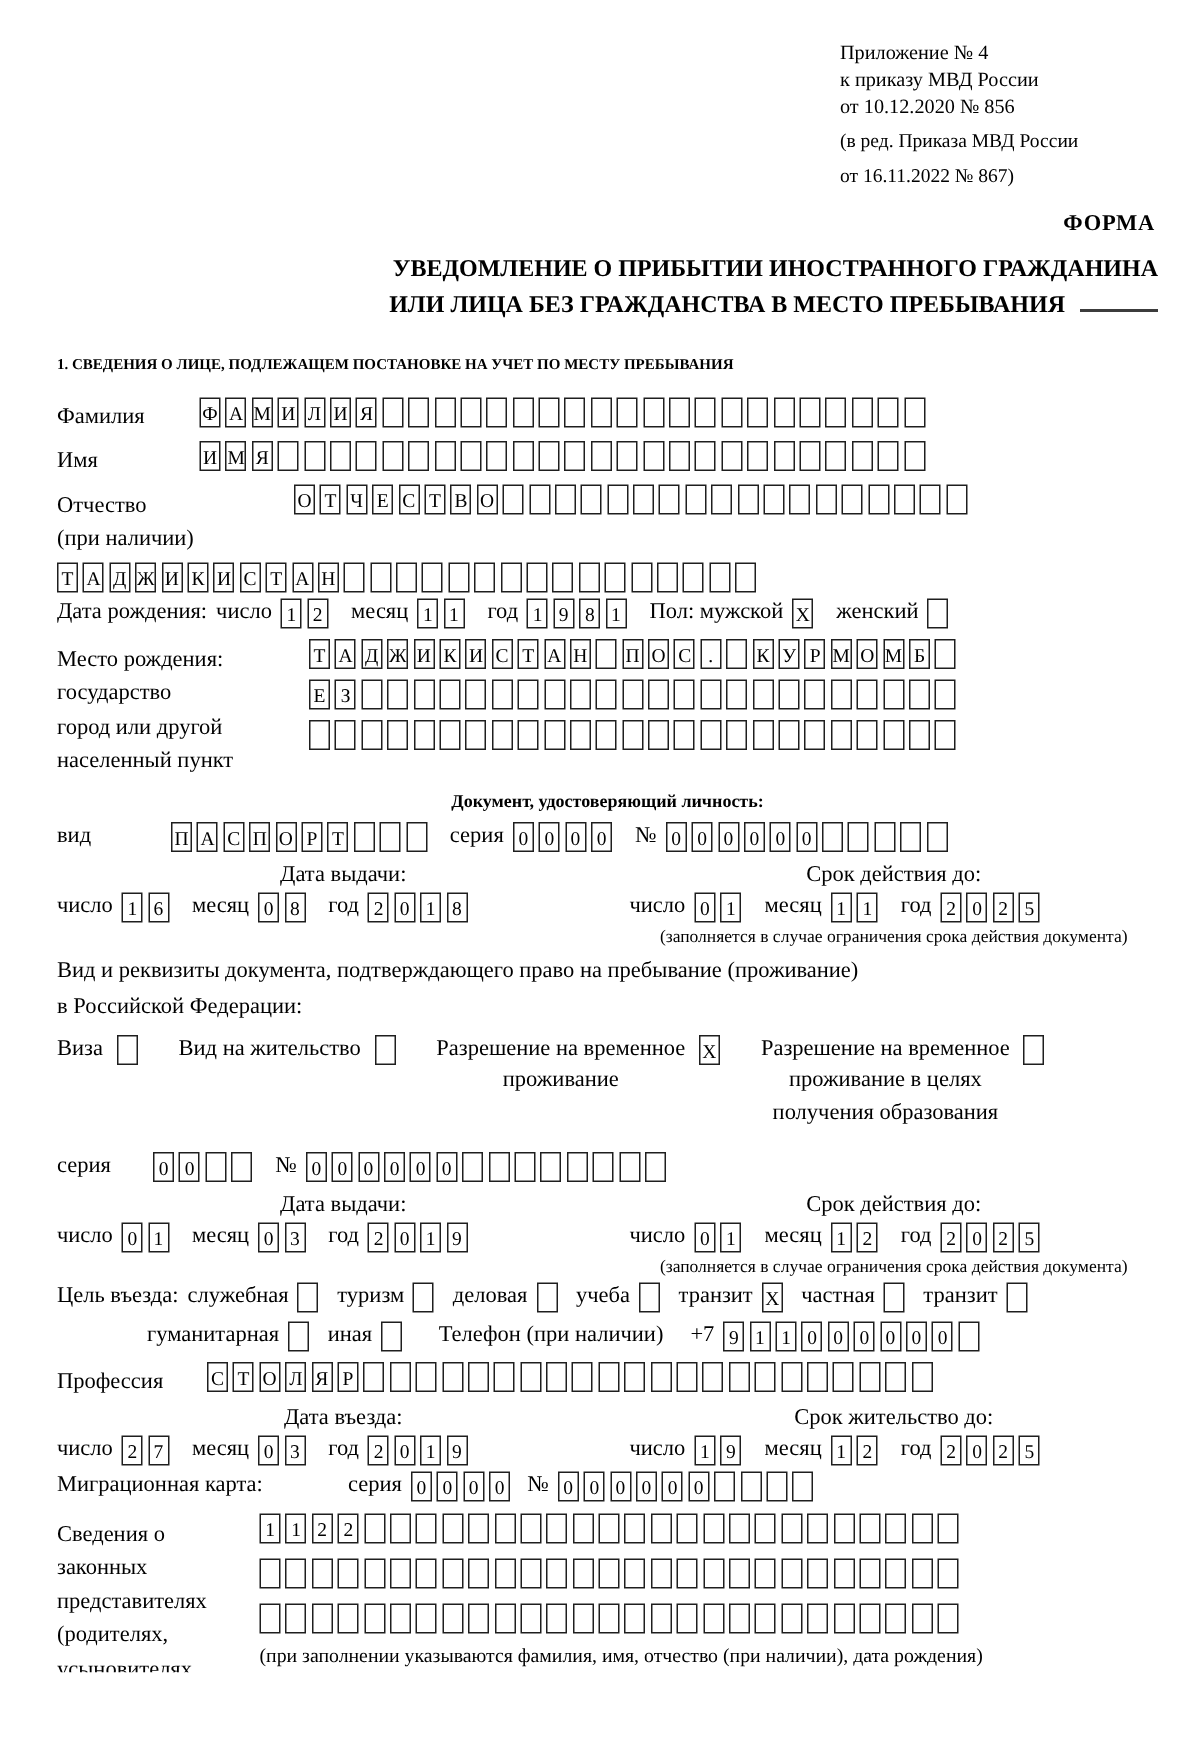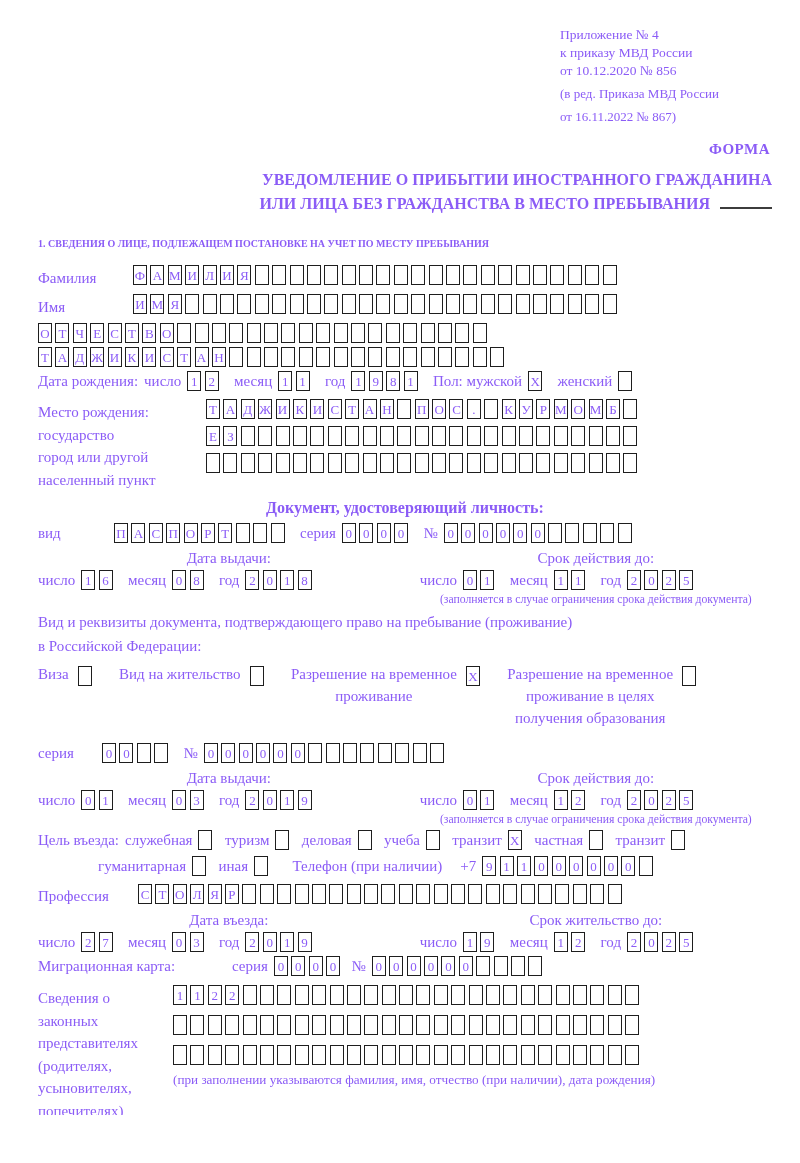--- a/index.html
+++ b/index.html
@@ -1,20 +1,20 @@
 <!DOCTYPE html>
 <html lang="ru"><head>
 <meta charset="utf-8">
 <style>
   * { box-sizing: border-box; }
   html, body { margin: 0; padding: 0; background: #ffffff; }
   .page {
     width: 800px; height: 1115px; margin: 0 auto; background: #fff;
     font-family: "Liberation Serif", "DejaVu Serif", serif;
-    color: #8b5cf6;
+    color: #000000;
     padding: 26px 28px 10px 38px;
     overflow: hidden; position: relative;
   }
   
   .cells { white-space: nowrap; display: inline-block; }
   .cell {
     display: inline-block; width: 14px; height: 20px;
     border: 1.8px solid #1e1e1e; margin-right: 3.4px;
     text-align: center; line-height: 20px; font-size: 13px;
     vertical-align: middle; font-family: "Liberation Serif", serif;
@@ -33,21 +33,21 @@
   .w95 { width: 95px; } .w100 { width: 100px; } .w158 { width: 158px; }
   .w140 { width: 140px; } .w168 { width: 168px; } .w135 { width: 135px; }
   .stack div { line-height: 1.5; }
   .ir { display: flex; align-items: center; font-size: 15px; margin-bottom: 6px; flex-wrap: nowrap; }
   .ir .lb { margin-right: 6px; white-space: nowrap; }
   .ir .gap { margin-left: 12px; }
   .mrow { margin-bottom: 7px; }
   
   .bp-rows .cells { display: block; margin-bottom: 7px; }
   
-  .doc-head { text-align: center; font-weight: bold; font-size: 16px; margin: 8px 0 6px 0; }
+  .doc-head { text-align: center; font-weight: bold; font-size: 12px; margin: 8px 0 6px 0; }
   
   .datepair { display: flex; margin-bottom: 4px; margin-top: 4px; }
   .dp-left { width: 52%; } .dp-right { width: 48%; }
   .dp-head { text-align: center; font-size: 15px; margin-bottom: 3px; }
   .dp-row { display: flex; align-items: center; font-size: 15px; }
   .dp-row .lb { margin-right: 6px; white-space: nowrap; }
   .dp-row .cells { margin-right: 12px; }
   .dp-note { font-size: 11.7px; text-align: center; margin-top: 3px; white-space: nowrap; }
   .intro { font-size: 15px; line-height: 1.6; }
   
@@ -86,20 +86,24 @@
     <div class="flabel w95">Фамилия</div>
     <div class="cells"><span class="cell">Ф</span><span class="cell">А</span><span class="cell">М</span><span class="cell">И</span><span class="cell">Л</span><span class="cell">И</span><span class="cell">Я</span><span class="cell"></span><span class="cell"></span><span class="cell"></span><span class="cell"></span><span class="cell"></span><span class="cell"></span><span class="cell"></span><span class="cell"></span><span class="cell"></span><span class="cell"></span><span class="cell"></span><span class="cell"></span><span class="cell"></span><span class="cell"></span><span class="cell"></span><span class="cell"></span><span class="cell"></span><span class="cell"></span><span class="cell"></span><span class="cell"></span><span class="cell"></span></div>
   </div>
 
   <div class="frow">
     <div class="flabel w95">Имя</div>
     <div class="cells"><span class="cell">И</span><span class="cell">М</span><span class="cell">Я</span><span class="cell"></span><span class="cell"></span><span class="cell"></span><span class="cell"></span><span class="cell"></span><span class="cell"></span><span class="cell"></span><span class="cell"></span><span class="cell"></span><span class="cell"></span><span class="cell"></span><span class="cell"></span><span class="cell"></span><span class="cell"></span><span class="cell"></span><span class="cell"></span><span class="cell"></span><span class="cell"></span><span class="cell"></span><span class="cell"></span><span class="cell"></span><span class="cell"></span><span class="cell"></span><span class="cell"></span><span class="cell"></span></div>
   </div>
 
   <div class="frow">
+    <div class="flabel w158 stack">
+      <div>Отчество</div>
+      <div>(при наличии)</div>
+    </div>
     <div class="cells"><span class="cell">О</span><span class="cell">Т</span><span class="cell">Ч</span><span class="cell">Е</span><span class="cell">С</span><span class="cell">Т</span><span class="cell">В</span><span class="cell">О</span><span class="cell"></span><span class="cell"></span><span class="cell"></span><span class="cell"></span><span class="cell"></span><span class="cell"></span><span class="cell"></span><span class="cell"></span><span class="cell"></span><span class="cell"></span><span class="cell"></span><span class="cell"></span><span class="cell"></span><span class="cell"></span><span class="cell"></span><span class="cell"></span><span class="cell"></span><span class="cell"></span></div>
   </div>
 
   <div class="frow">
     <div class="cells"><span class="cell">Т</span><span class="cell">А</span><span class="cell">Д</span><span class="cell">Ж</span><span class="cell">И</span><span class="cell">К</span><span class="cell">И</span><span class="cell">С</span><span class="cell">Т</span><span class="cell">А</span><span class="cell">Н</span><span class="cell"></span><span class="cell"></span><span class="cell"></span><span class="cell"></span><span class="cell"></span><span class="cell"></span><span class="cell"></span><span class="cell"></span><span class="cell"></span><span class="cell"></span><span class="cell"></span><span class="cell"></span><span class="cell"></span><span class="cell"></span><span class="cell"></span><span class="cell"></span></div>
   </div>
 
   <div class="ir mrow">
     <span class="lb">Дата рождения:</span>
     <span class="lb">число</span>

